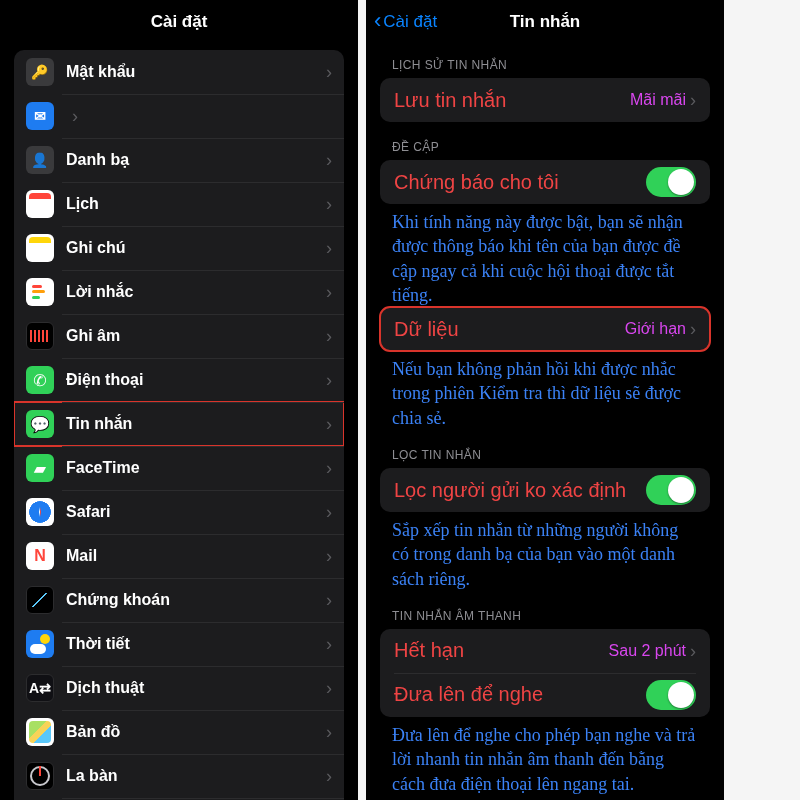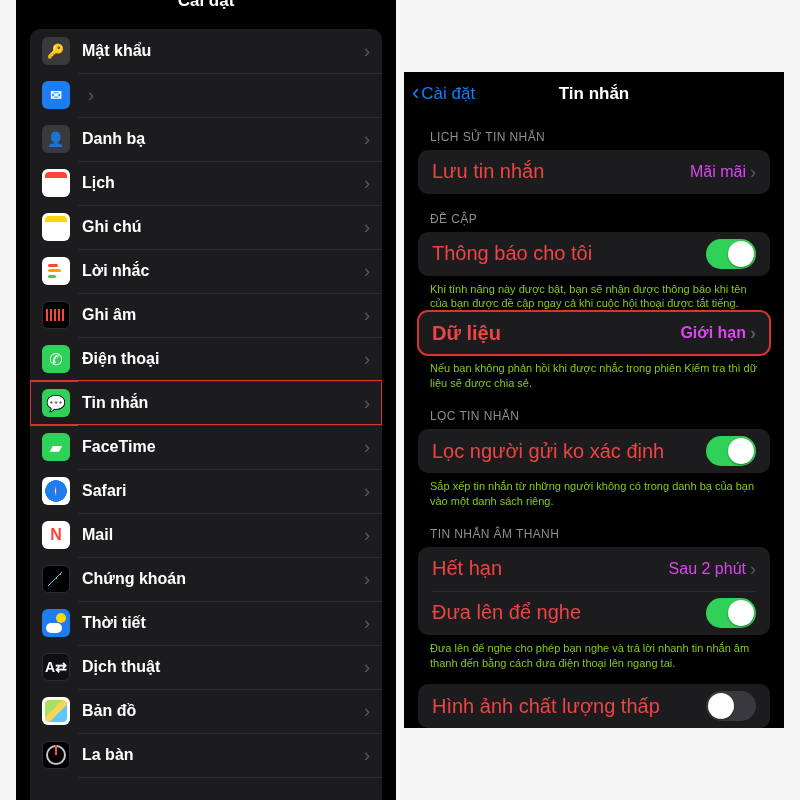--- a/index.html
+++ b/index.html
@@ -1,17 +1,17 @@
 <!DOCTYPE html>
 <html><head>
 <meta charset="utf-8">
 <style>
   * { box-sizing: border-box; margin: 0; padding: 0; }
   html, body { width: 800px; height: 800px; background: #f5f5f5; font-family: -apple-system, "Helvetica Neue", Arial, sans-serif; }
-  .stage { width: 800px; height: 800px; display: flex; gap: 8px; padding: 16px; background: #f5f5f5; align-items: center; }
+  .stage { width: 724px; height: 800px; display: flex; gap: 8px; padding: 0; background: #f5f5f5; }
   .phone { flex: 1; background: #000; color: #fff; overflow: hidden; position: relative; display: flex; flex-direction: column; }
 
   .header { height: 44px; display: flex; align-items: center; justify-content: center; position: relative; }
   .header .title { font-size: 17px; font-weight: 600; color: #fff; }
   .header .back { position: absolute; left: 8px; display: flex; align-items: center; color: #0a84ff; font-size: 17px; }
   .header .back span.chev { font-size: 22px; line-height: 1; margin-right: 2px; display: inline-block; transform: translateY(-1px); }
 
   .scroll { flex: 1; overflow: hidden; padding: 0 14px; }
   .group { background: #1c1c1e; border-radius: 10px; overflow: hidden; margin-top: 6px; }
   .row { display: flex; align-items: center; height: 44px; padding: 0 12px; position: relative; }
@@ -61,29 +61,29 @@
   .ic-weather .sun::before{content:"";position:absolute;right:0;top:0;width:10px;height:10px;border-radius:50%;background:#ffd60a;}
   .ic-weather .sun::after{content:"";position:absolute;left:0;bottom:0;width:16px;height:10px;border-radius:6px;background:#fff;}
   .ic-translate .t{color:#fff;font-size:14px;font-weight:700;}
   .ic-maps .m{width:22px;height:22px;border-radius:4px;background:linear-gradient(135deg,#a8e063 0 40%,#f7d358 40% 60%,#5ac8fa 60% 100%);}
   .ic-compass .c{width:20px;height:20px;border:2px solid #c7c7cc;border-radius:50%;position:relative;}
   .ic-compass .c::after{content:"";position:absolute;left:50%;top:50%;width:2px;height:10px;background:#ff453a;transform:translate(-50%,-100%);}
 
   
   .section-header { color: #8e8e93; font-size: 12px; letter-spacing: 0.4px; padding: 18px 12px 6px 12px; text-transform: uppercase; }
   .section-header.first { padding-top: 14px; }
-  .footer-note { color: #84cc16; font-size: 11px; line-height: 1.35; padding: 6px 12px 0 12px; }
+  .footer-note { color: #3b82f6; font-size: 18px; line-height: 1.35; padding: 6px 12px 0 12px; font-family: Liberation Serif, serif; }
   .cell { background:#1c1c1e; border-radius:10px; padding:0 14px; }
   .cell .crow { display:flex; align-items:center; height:44px; position:relative; }
   .cell .crow + .crow::before{content:"";position:absolute;left:0;right:0;top:0;height:1px;background:#2c2c2e;}
   .cell .clabel { font-size:20px; color:#ef4444; flex:1; }
   .cell .cvalue { font-size:16px; color:#d946ef; margin-right:4px; }
   .cell .cchev  { color:#5a5a5e; font-size:18px; line-height:1; }
 
-  .cell.highlight { outline:2px solid #d9342b; outline-offset:-1px;font-weight:bold; }
+  .cell.highlight { outline:2px solid #d9342b; outline-offset:-1px; }
 
   .switch { width:50px; height:30px; border-radius:15px; position:relative; }
   .switch.on  { background:#30d158; }
   .switch.off { background:#39393d; }
   .switch .knob { position:absolute; top:2px; width:26px; height:26px; border-radius:50%; background:#fff; box-shadow:0 1px 2px rgba(0,0,0,.4); }
   .switch.on  .knob { right:2px; }
   .switch.off .knob { left:2px; }
 </style>
 </head>
 <body>
@@ -239,21 +239,21 @@
         <div class="crow">
           <div class="clabel">Lưu tin nhắn</div>
           <div class="cvalue">Mãi mãi</div>
           <div class="cchev">›</div>
         </div>
       </div>
 
       <div class="section-header">ĐỀ CẬP</div>
       <div class="cell">
         <div class="crow">
-          <div class="clabel">Thông báo cho tôi</div>
+          <div class="clabel">Chứng báo cho tôi</div>
           <div class="switch on">
               <div class="knob"></div>
             </div>
         </div>
       </div>
       <div class="footer-note">Khi tính năng này được bật, bạn sẽ nhận được thông báo khi tên của bạn được đề cập ngay cả khi cuộc hội thoại được tắt tiếng.</div>
 
       <div class="cell highlight">
         <div class="crow">
           <div class="clabel">Dữ liệu</div>

